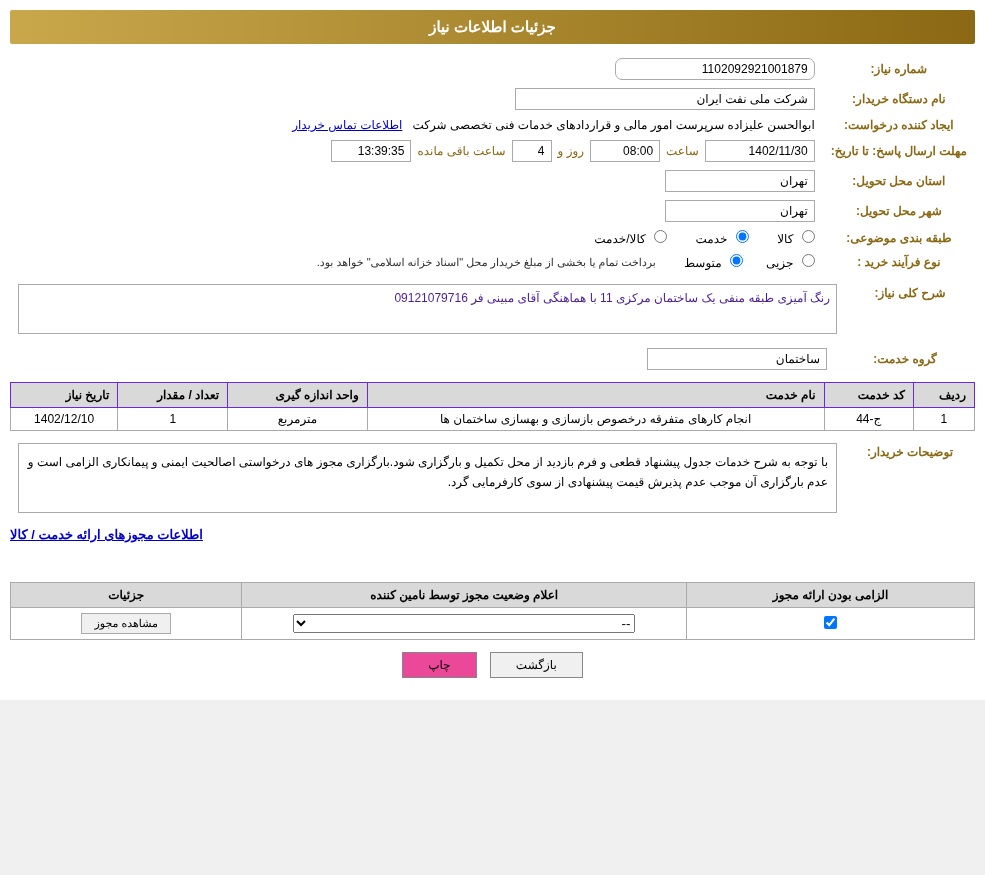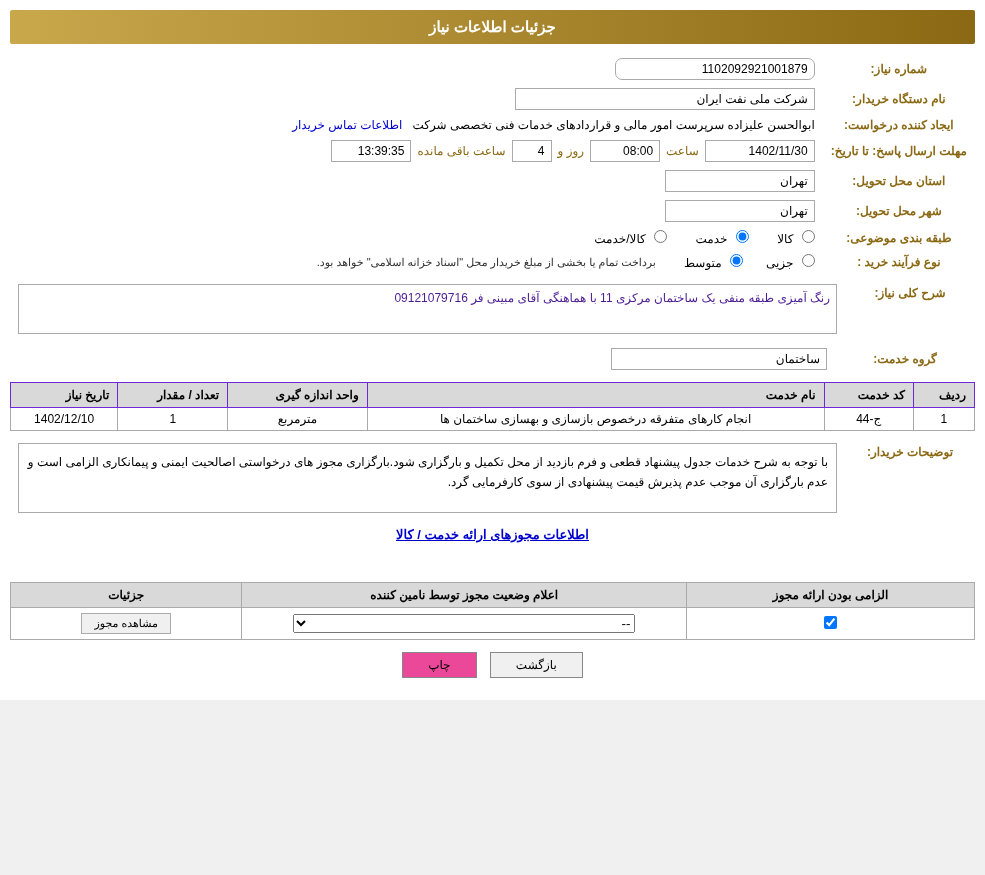--- a/index.html
+++ b/index.html
@@ -53,20 +53,21 @@
     }
     .input-box-wide {
       width: 300px;
     }
     .input-box-medium {
       width: 200px;
       border-radius: 7px;
     }
     .blue-link {
       color: #0000cc;
+      text-decoration: underline;
       cursor: pointer;
     }
     .section-header {
       background: #e8e8e8;
       border: 1px solid #ccc;
       padding: 6px 10px;
       font-weight: bold;
       color: #333;
       text-align: right;
       margin: 8px 0 4px 0;
@@ -114,21 +115,21 @@
       background: #fff;
       font-size: 12px;
       line-height: 1.7;
       text-align: right;
     }
     .mojoz-section-title {
       color: #0000cc;
       text-decoration: underline;
       font-size: 13px;
       font-weight: bold;
-      text-align: center;
+      text-align: left;
       margin: 10px 0 6px 0;
     }
     .mojoz-table {
       width: 100%;
       border-collapse: collapse;
       margin: 4px 0;
     }
     .mojoz-table th {
       background: #d9d9d9;
       border: 1px solid #aaa;
@@ -296,21 +297,21 @@
     </tr>
   </tbody>
     </table>
 
 
   <table class="info-table">
     <tbody>
         <tr>
       <td class="label-cell">گروه خدمت:</td>
       <td>
-        <span class="input-box" style="width:216px;">ساختمان</span>
+        <span class="input-box" style="width:180px;">ساختمان</span>
       </td>
     </tr>
   </tbody>
     </table>
 
   <table class="data-table">
     <thead>
       <tr>
         <th>ردیف</th>
         <th>کد خدمت</th>

